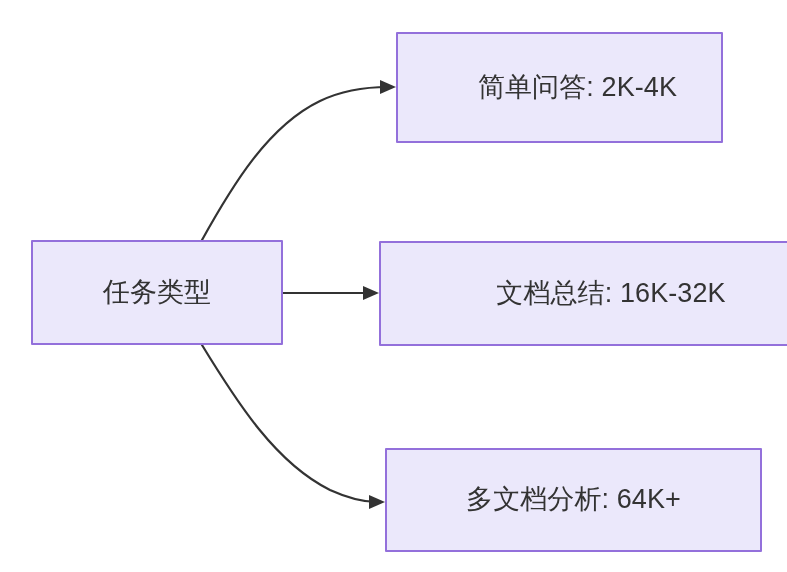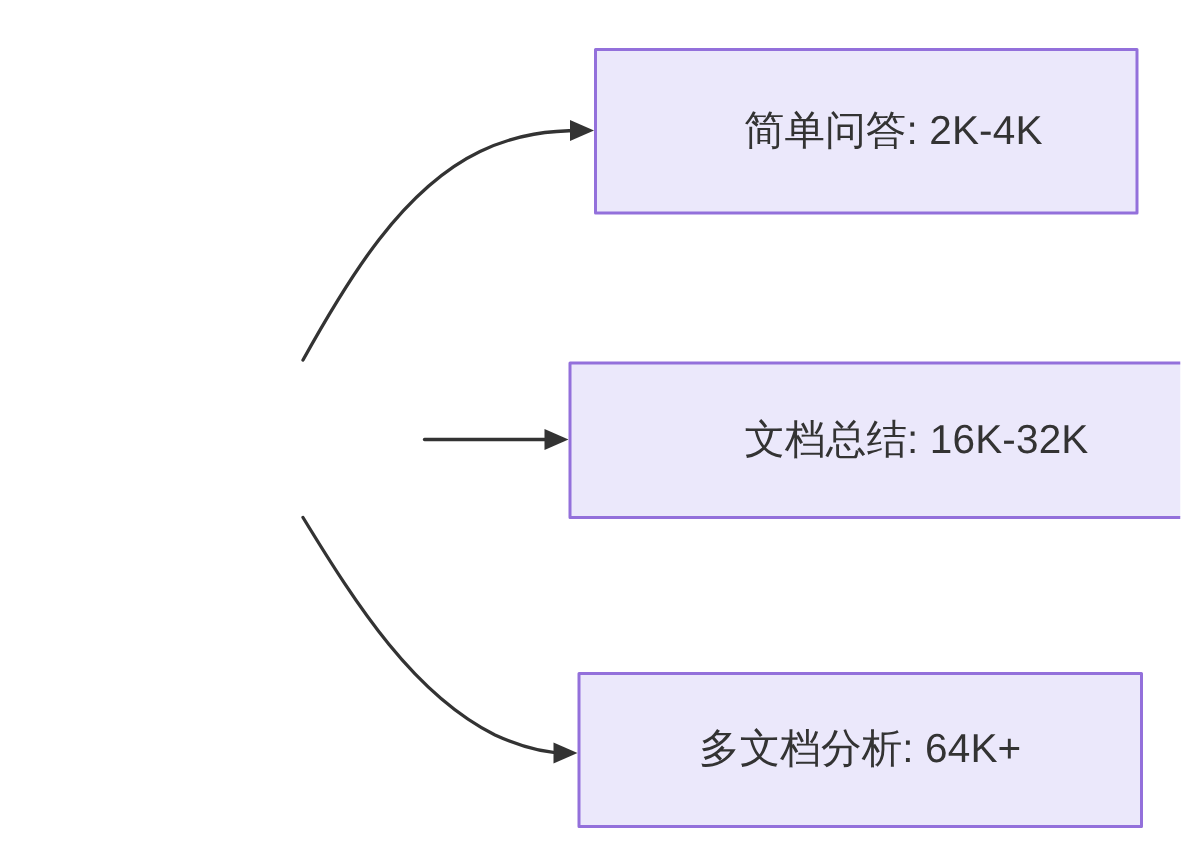--- a/index.html
+++ b/index.html
@@ -40,21 +40,21 @@
   .flow-node .node-label {
     color: #333333;
     font-size: 27px;
     line-height: 1.25;
     letter-spacing: 0.1px;
     white-space: nowrap;
     font-family: "Liberation Sans", "DejaVu Sans", sans-serif;
   }
   
   #node-source   { left: 31px;  top: 240px; width: 252px; height: 105px; }
-  #node-target-0 { left: 396px; top: 32px;  width: 363px; height: 111px; padding-left: 36px; }
+  #node-target-0 { left: 396px; top: 32px;  width: 327px; height: 111px; padding-left: 36px; }
   #node-target-1 { left: 379px; top: 241px; width: 464px; height: 105px; }
   #node-target-2 { left: 385px; top: 448px; width: 377px; height: 104px; }
 
   .edge-path {
     fill: none;
     stroke: #333333;
     stroke-width: 2.2px;
     stroke-linecap: round;
   }
   .edge-arrowhead {
@@ -72,20 +72,23 @@
     <path class="edge-path" d="M 202 240 C 232 186, 268 126, 320 101 C 345 89, 368 87, 388 87"></path>
     <polygon class="edge-arrowhead" points="396,87 380,80 380,94"></polygon>
 
     <path class="edge-path" d="M 283 293 L 371 293"></path>
     <polygon class="edge-arrowhead" points="379,293 363,286 363,300"></polygon>
 
     <path class="edge-path" d="M 202 345 C 238 404, 276 463, 330 490 C 352 500, 366 502, 377 502"></path>
     <polygon class="edge-arrowhead" points="385,502 369,495 369,509"></polygon>
   </svg>
 
+  <div class="flow-node" id="node-source">
+    <span class="node-label">任务类型</span>
+  </div>
 
   <div class="flow-node" id="node-target-0">
     <span class="node-label">简单问答: 2K-4K</span>
   </div>
 
   <div class="flow-node" id="node-target-1">
     <span class="node-label">文档总结: 16K-32K</span>
   </div>
 
   <div class="flow-node" id="node-target-2">

